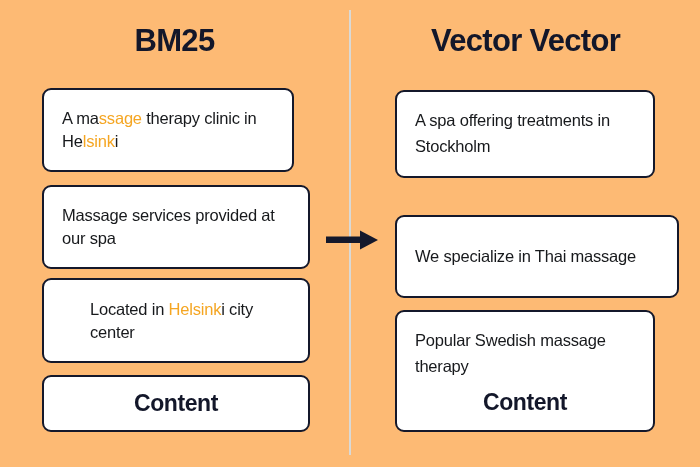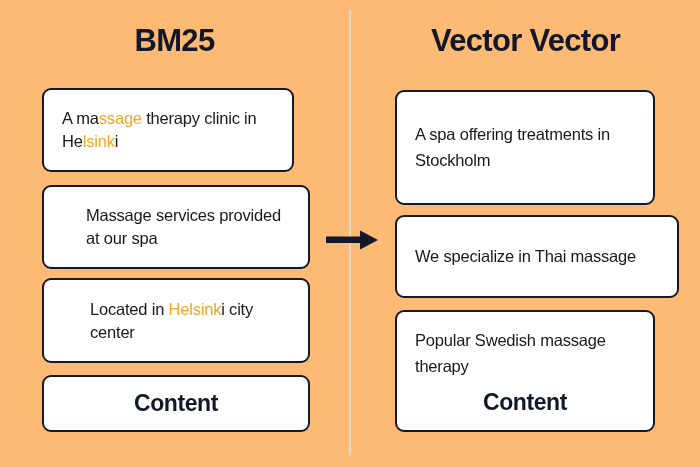--- a/index.html
+++ b/index.html
@@ -78,26 +78,26 @@
     text-align: center;
     font-size: 23px;
     font-weight: bold;
     color: #13172a;
     letter-spacing: -0.4px;
     padding: 0 12px;
   }
 
   
   .l1 { left: 42px;  top: 88px;  width: 252px; height: 84px; }
-  .l2 { left: 42px;  top: 185px; width: 268px; height: 84px; padding-left: 24px; }
+  .l2 { left: 42px;  top: 185px; width: 268px; height: 84px; }
   .l3 { left: 42px;  top: 278px; width: 268px; height: 85px; padding-left: 28px; }
   .l4 { left: 42px;  top: 375px; width: 268px; height: 57px; }
 
   
-  .r1 { left: 44px;  top: 90px;  width: 260px; height: 115px; }
+  .r1 { left: 44px;  top: 90px;  width: 260px; height: 88px; }
   .r2 { left: 44px;  top: 215px; width: 284px; height: 83px; }
   .r3 { left: 44px;  top: 310px; width: 260px; height: 122px; }
 
   .r3 .card-text { margin-top: 2px; }
   .r3 .content-label { margin-top: 10px; }
 
   
   .arrow {
     position: absolute;
     left: 326px;

